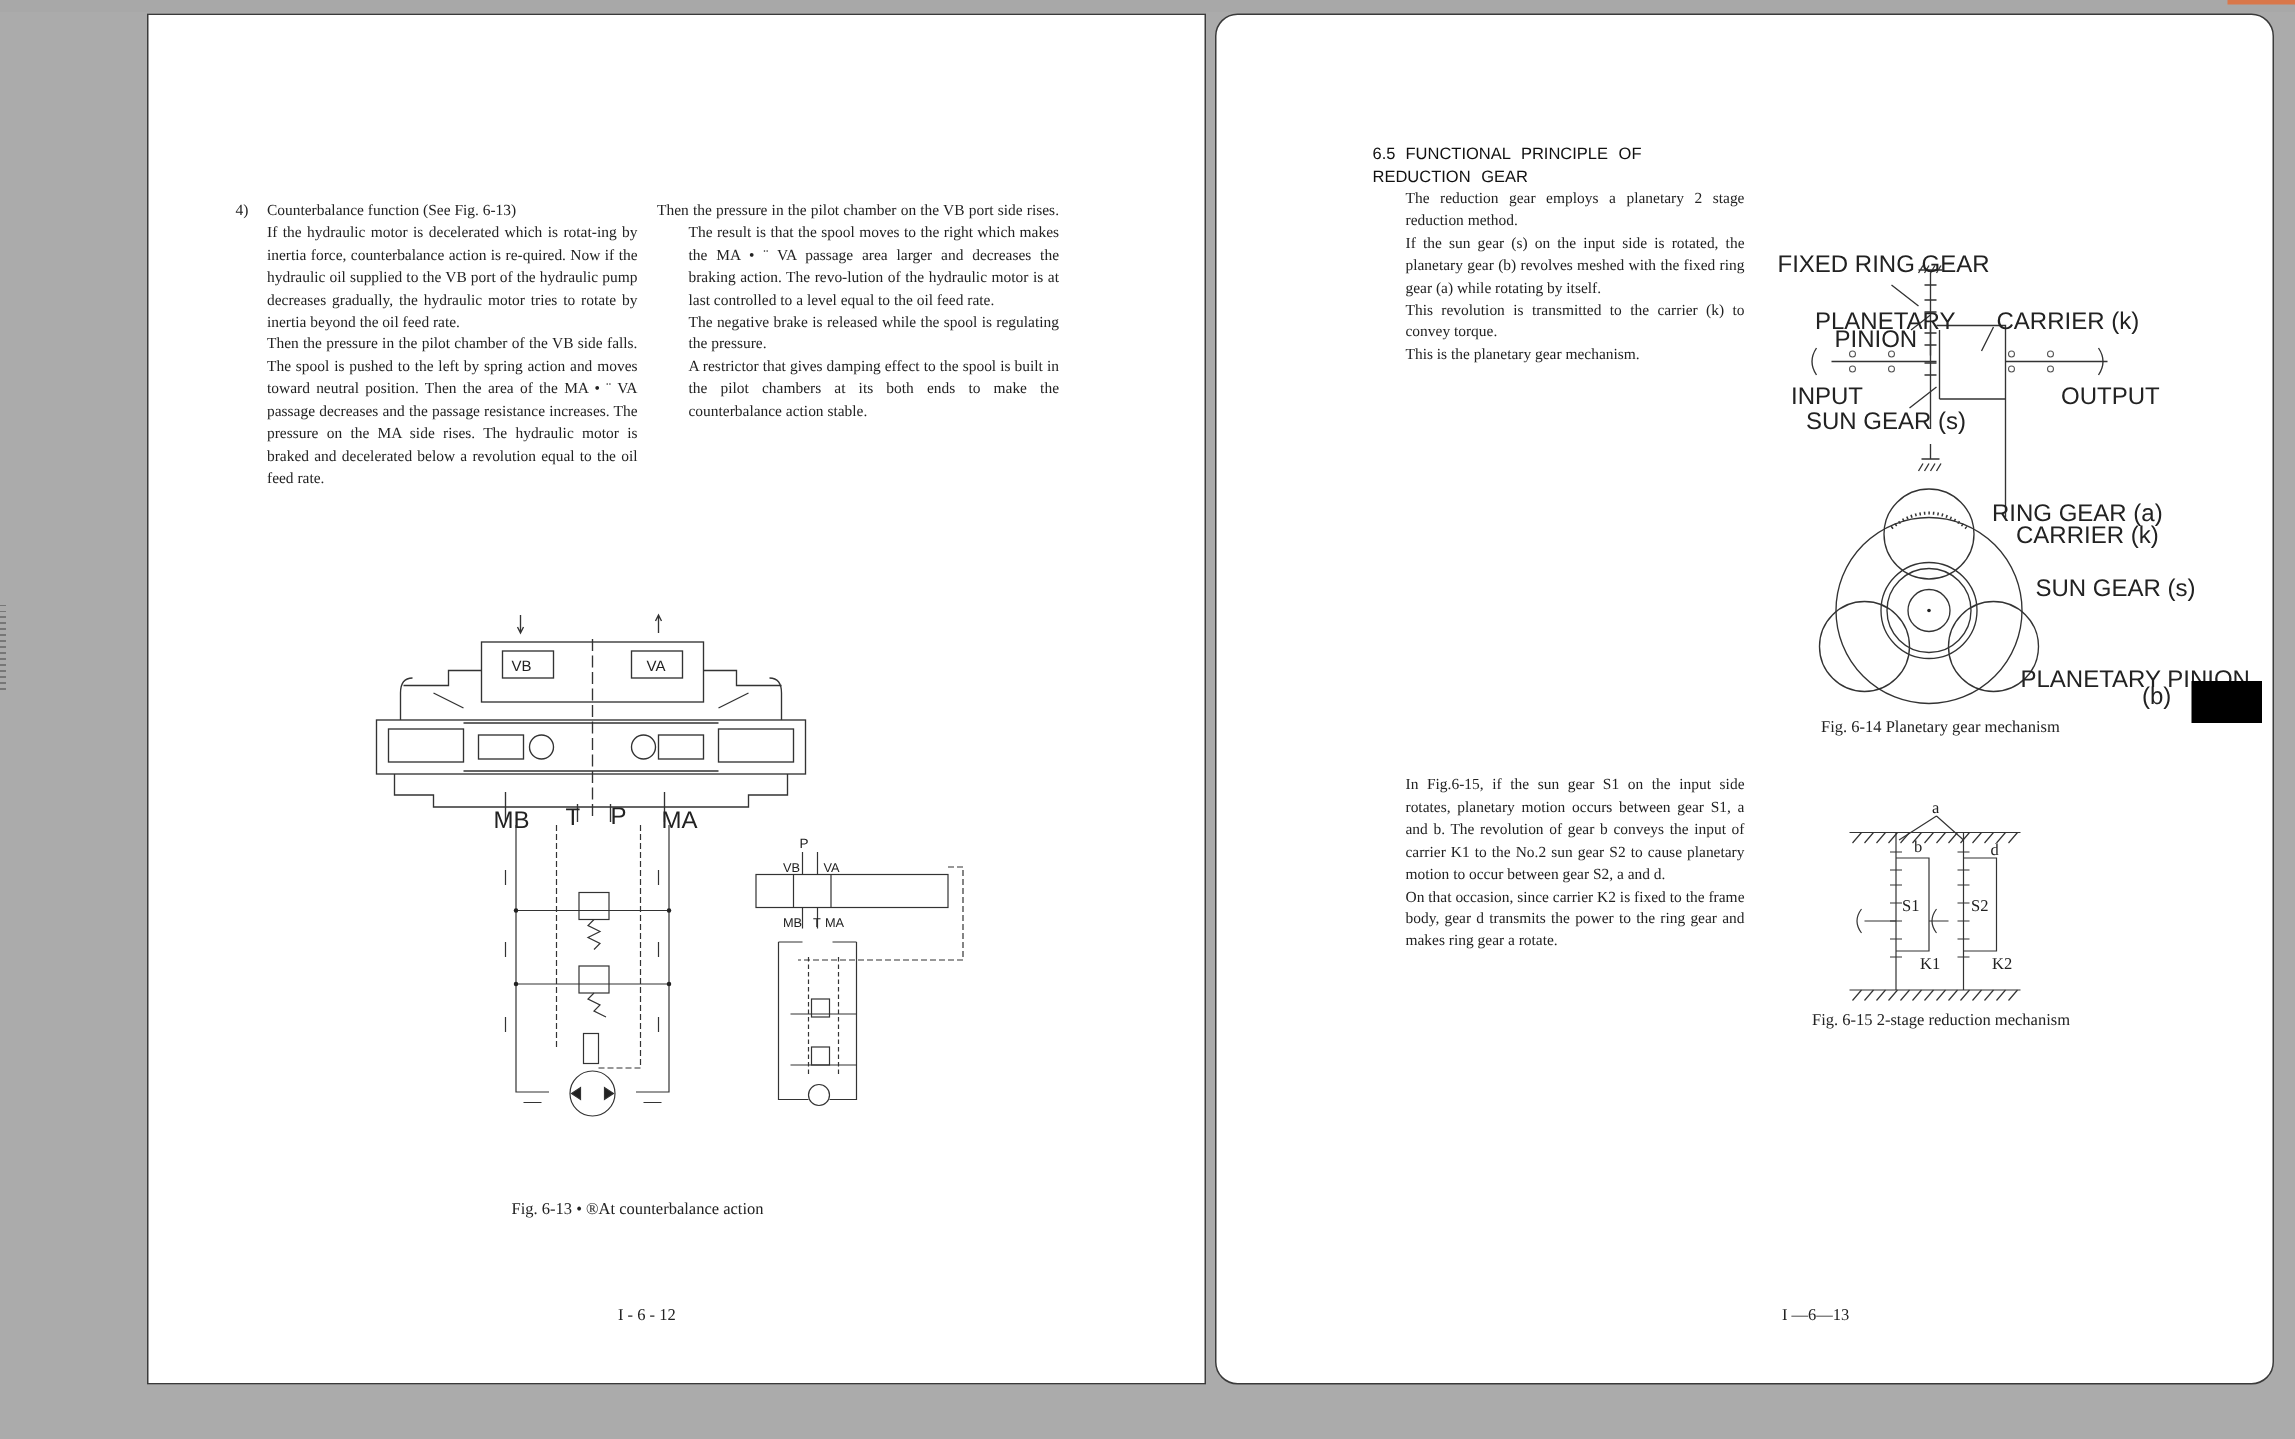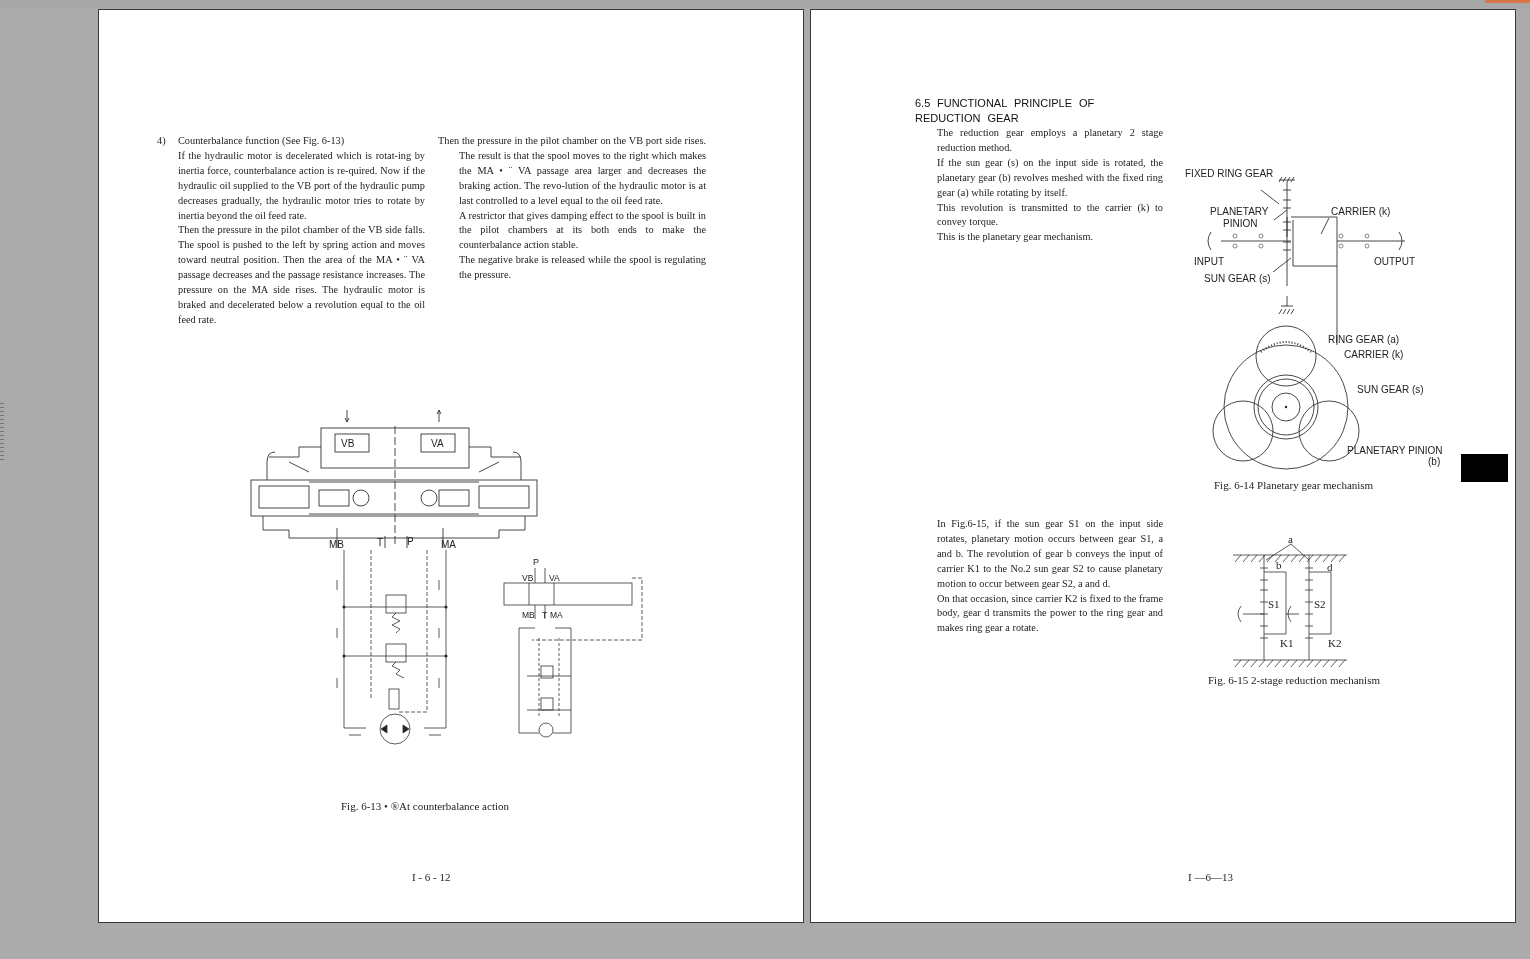--- a/index.html
+++ b/index.html
@@ -2,30 +2,30 @@
 <html><head>
 <meta charset="utf-8">
 <style>
   html,body{margin:0;padding:0;}
   body{width:1530px;height:959px;background:#ababab;position:relative;overflow:hidden;font-family:"DejaVu Serif",serif;}
   .topbar{position:absolute;left:0;top:0;width:1530px;height:8px;background:#a8a8a8;}
   .topbar .accent{position:absolute;right:0;top:0;width:45px;height:3px;background:#d9774a;}
   .leftdots{position:absolute;left:0;top:400px;width:4px;height:60px;background:repeating-linear-gradient(#ababab 0 3px,#777 3px 4px);}
   .page{position:absolute;top:9px;background:#fff;border:1px solid #3a3a3a;box-sizing:border-box;}
   #page-left{left:98px;width:706px;height:914px;}
-  #page-right{left:810px;width:706px;height:914px;}
+  #page-right{left:810px;width:706px;height:914px;border-radius:15px;}
   .txt{position:absolute;font-size:10.3px;line-height:14.9px;color:#222;text-align:justify;}
   .txt p{margin:0;}
   .indent{padding-left:21px;}
   .hang{text-indent:-21px;padding-left:21px;}
   .serif{font-family:"Liberation Serif",serif;}
   .heading{position:absolute;font-family:"Liberation Sans",sans-serif;font-size:11px;line-height:15px;color:#111;}
   .caption{position:absolute;font-family:"Liberation Serif",serif;font-size:11px;color:#222;white-space:nowrap;}
   .pnum{position:absolute;font-family:"Liberation Serif",serif;font-size:11px;color:#222;white-space:nowrap;}
-  .lbl{position:absolute;font-family:"Liberation Sans",sans-serif;font-size:10px;color:#222;white-space:nowrap;}
+  .lbl{position:absolute;font-family:"Liberation Sans",sans-serif;font-size:16px;color:#222;white-space:nowrap;}
   .lbls{position:absolute;font-family:"Liberation Serif",serif;font-size:11px;color:#222;white-space:nowrap;}
   svg{position:absolute;overflow:visible;}
   .tab-marker{position:absolute;left:1461px;top:454px;width:47px;height:28px;background:#000;}
   .right-scroll{position:absolute;left:1516px;top:9px;width:14px;height:914px;background:#ababab;}
   
   .toolbar{position:absolute;left:0;top:929px;width:1530px;height:30px;background:#f0f0f0;border-top:1px solid #cfcfcf;margin-top:40px;}
   .tb-btn{position:absolute;top:5px;height:20px;display:flex;align-items:center;justify-content:center;color:#2b2b2b;font-family:"DejaVu Sans",sans-serif;font-size:13px;cursor:pointer;}
   .page-box{position:absolute;left:530px;top:4px;width:113px;height:20px;border:1px solid #a9a9a9;background:#fff;box-sizing:border-box;font-family:"Liberation Sans",sans-serif;font-size:12.5px;color:#222;padding-left:5px;line-height:18px;}
   .page-box .dd{position:absolute;right:4px;top:0;font-size:8px;color:#333;}
   .zoomval{position:absolute;left:1406px;top:7px;font-family:"Liberation Sans",sans-serif;font-size:12.5px;color:#222;}
@@ -40,22 +40,22 @@
 <div class="leftdots"></div>
 
 <div class="page" id="page-left">
   <div class="txt serif" style="left:58px;top:124px;width:268px;">
     <p><span style="display:inline-block;width:21px;">4)</span><span>Counterbalance function (See Fig. 6-13)</span></p>
     <p class="indent">If the hydraulic motor is decelerated which is rotat-ing by inertia force, counterbalance action is re-quired. Now if the hydraulic oil supplied to the VB port of the hydraulic pump decreases gradually, the hydraulic motor tries to rotate by inertia beyond the oil feed rate.</p>
     <p class="indent">Then the pressure in the pilot chamber of the VB side falls. The spool is pushed to the left by spring action and moves toward neutral position. Then the area of the MA • ¨ VA passage decreases and the passage resistance increases. The pressure on the MA side rises. The hydraulic motor is braked and decelerated below a revolution equal to the oil feed rate.</p>
   </div>
   <div class="txt serif" style="left:339px;top:124px;width:268px;">
     <p class="hang">Then the pressure in the pilot chamber on the VB port side rises. The result is that the spool moves to the right which makes the MA • ¨ VA passage area larger and decreases the braking action. The revo-lution of the hydraulic motor is at last controlled to a level equal to the oil feed rate.</p>
+    <p class="indent">The negative brake is released while the spool is regulating the pressure.</p>
     <p class="indent">A restrictor that gives damping effect to the spool is built in the pilot chambers at its both ends to make the counterbalance action stable.</p>
-    <p class="indent">The negative brake is released while the spool is regulating the pressure.</p>
   </div>
 
   <svg style="left:150px;top:392px;" width="290" height="150" viewBox="0 0 290 150">
     <g fill="none" stroke="#333" stroke-width="0.9">
       <path d="M98 8 v12 M96 16 l2 4 2 -4"></path>
       <path d="M190 20 v-12 M188 12 l2 -4 2 4"></path>
       <rect x="72" y="26" width="148" height="40"></rect>
       <rect x="86" y="32" width="34" height="18"></rect>
       <rect x="172" y="32" width="34" height="18"></rect>
       <path d="M146 24 v120" stroke-dasharray="8 3"></path>

